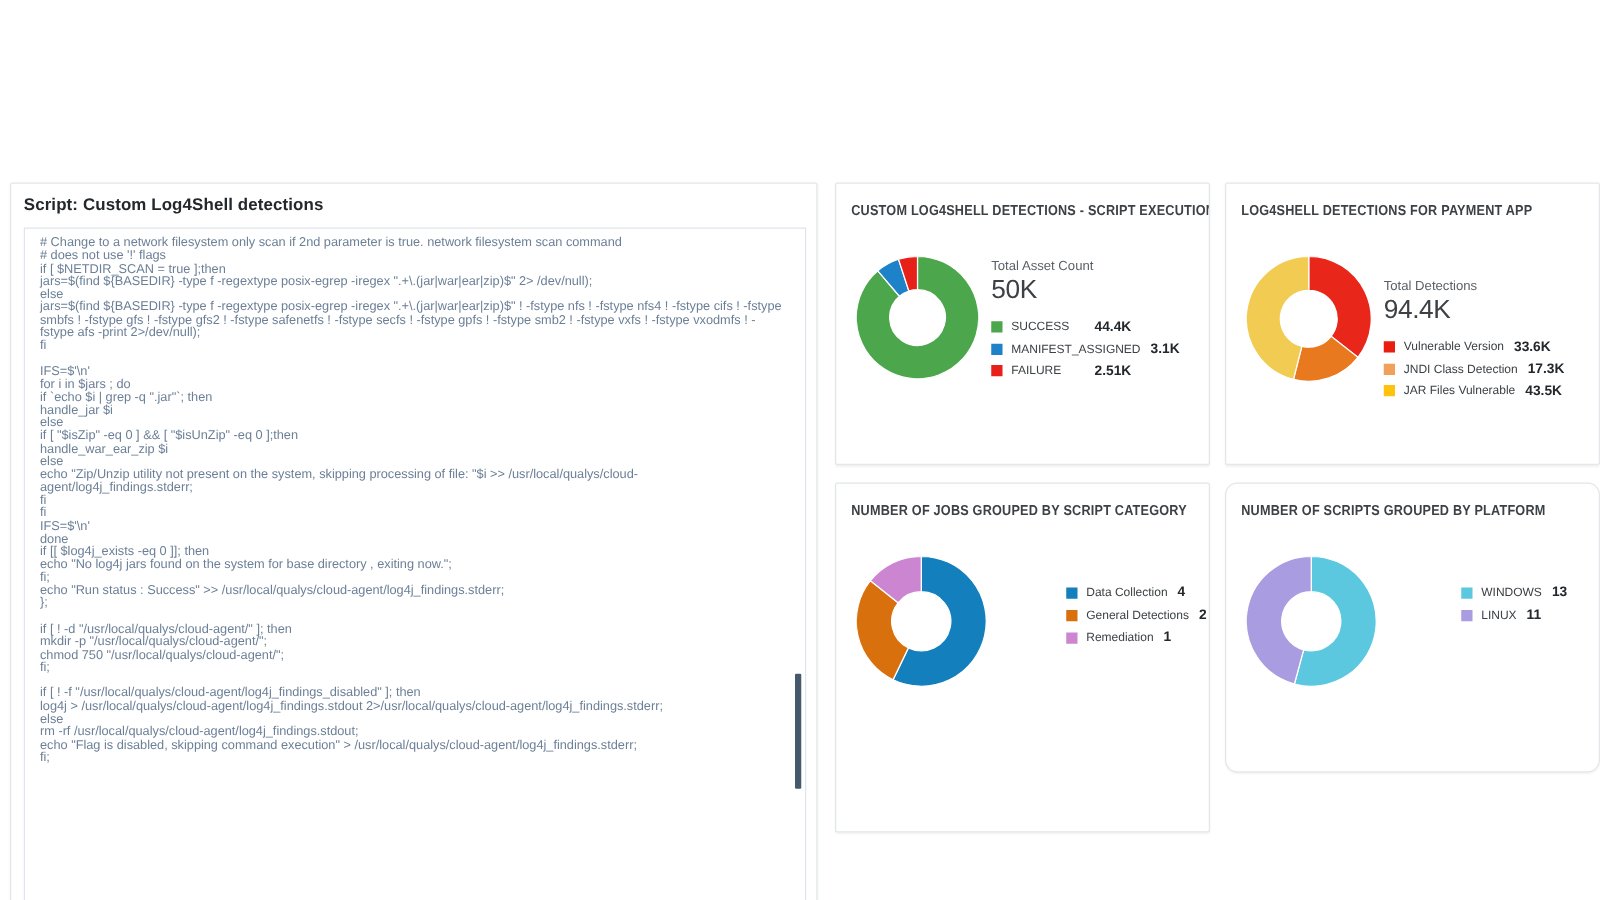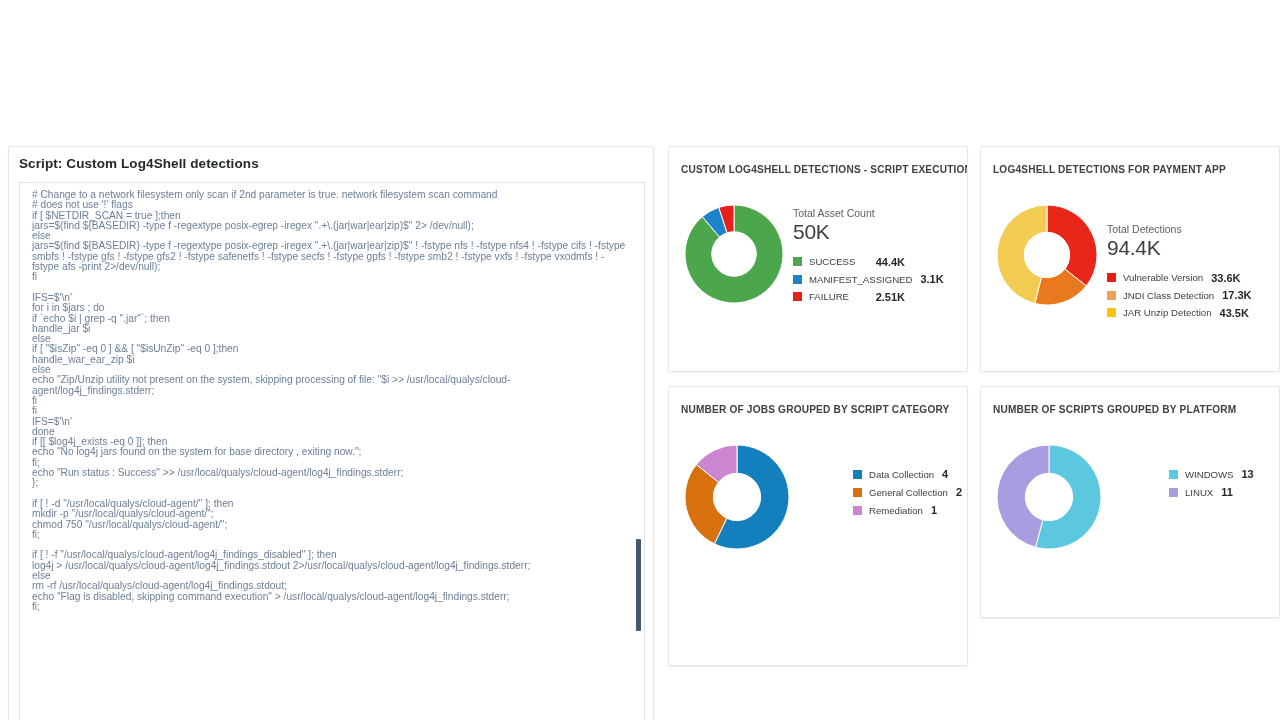--- a/index.html
+++ b/index.html
@@ -106,21 +106,21 @@
     background: #ffffff;
     border: 1px solid #e4e7ea;
     border-radius: 2px;
     box-shadow: 0 1px 2px rgba(0,0,0,0.06);
     box-sizing: border-box;
     overflow: hidden;
   }
   #card-1 { left: 668px; top: 146px; width: 300px; height: 226px; }
   #card-2 { left: 980px; top: 146px; width: 300px; height: 226px; }
   #card-3 { left: 668px; top: 386px; width: 300px; height: 280px; }
-  #card-4 { left: 980px; top: 386px; width: 300px; height: 232px; }
+  #card-4 { left: 980px; top: 386px; width: 300px; height: 232px; border-radius: 10px; }
 
   .card-title {
     position: absolute;
     left: 12px;
     top: 16px;
     font-family: "Liberation Sans Narrow", "Liberation Sans", sans-serif;
     font-size: 11.5px;
     font-weight: bold;
     color: #3c4145;
     letter-spacing: 0.2px;
@@ -308,21 +308,21 @@
               <span class="legend-label">Vulnerable Version</span>
               <span class="legend-value">33.6K</span>
             </div>
             <div class="legend-row">
               <span class="legend-swatch" style="background: rgb(240, 160, 90);"></span>
               <span class="legend-label">JNDI Class Detection</span>
               <span class="legend-value">17.3K</span>
             </div>
             <div class="legend-row">
               <span class="legend-swatch" style="background: rgb(255, 194, 14);"></span>
-              <span class="legend-label">JAR Unzip Detection</span>
+              <span class="legend-label">JAR Files Vulnerable</span>
               <span class="legend-value">43.5K</span>
             </div>
           </div>
       </div>
     </div>
   </div>
 
   <div class="card" id="card-3">
     <div class="card-title">NUMBER OF JOBS GROUPED BY SCRIPT CATEGORY</div>
     <div class="card-body">
@@ -335,21 +335,21 @@
         </div>
       <div class="legend-col nokpi" style="max-width: 112px;">
         <div class="legend-rows">
             <div class="legend-row">
               <span class="legend-swatch" style="background: rgb(19, 128, 189);"></span>
               <span class="legend-label">Data Collection</span>
               <span class="legend-value">4</span>
             </div>
             <div class="legend-row">
               <span class="legend-swatch" style="background: rgb(217, 112, 14);"></span>
-              <span class="legend-label">General Collection</span>
+              <span class="legend-label">General Detections</span>
               <span class="legend-value">2</span>
             </div>
             <div class="legend-row">
               <span class="legend-swatch" style="background: rgb(203, 133, 209);"></span>
               <span class="legend-label">Remediation</span>
               <span class="legend-value">1</span>
             </div>
           </div>
       </div>
     </div>

